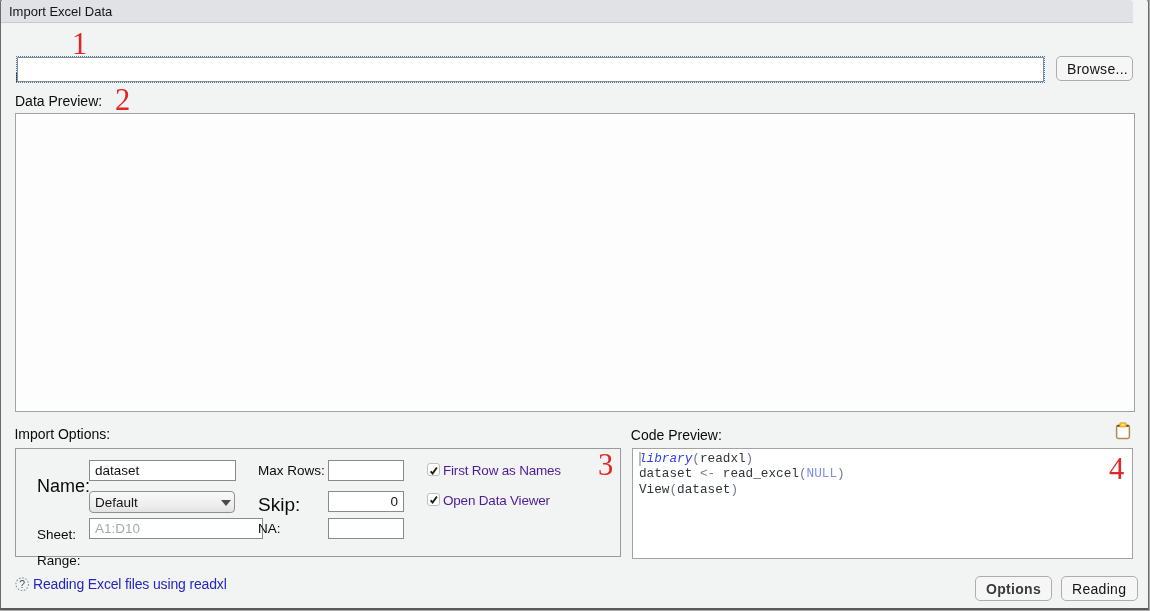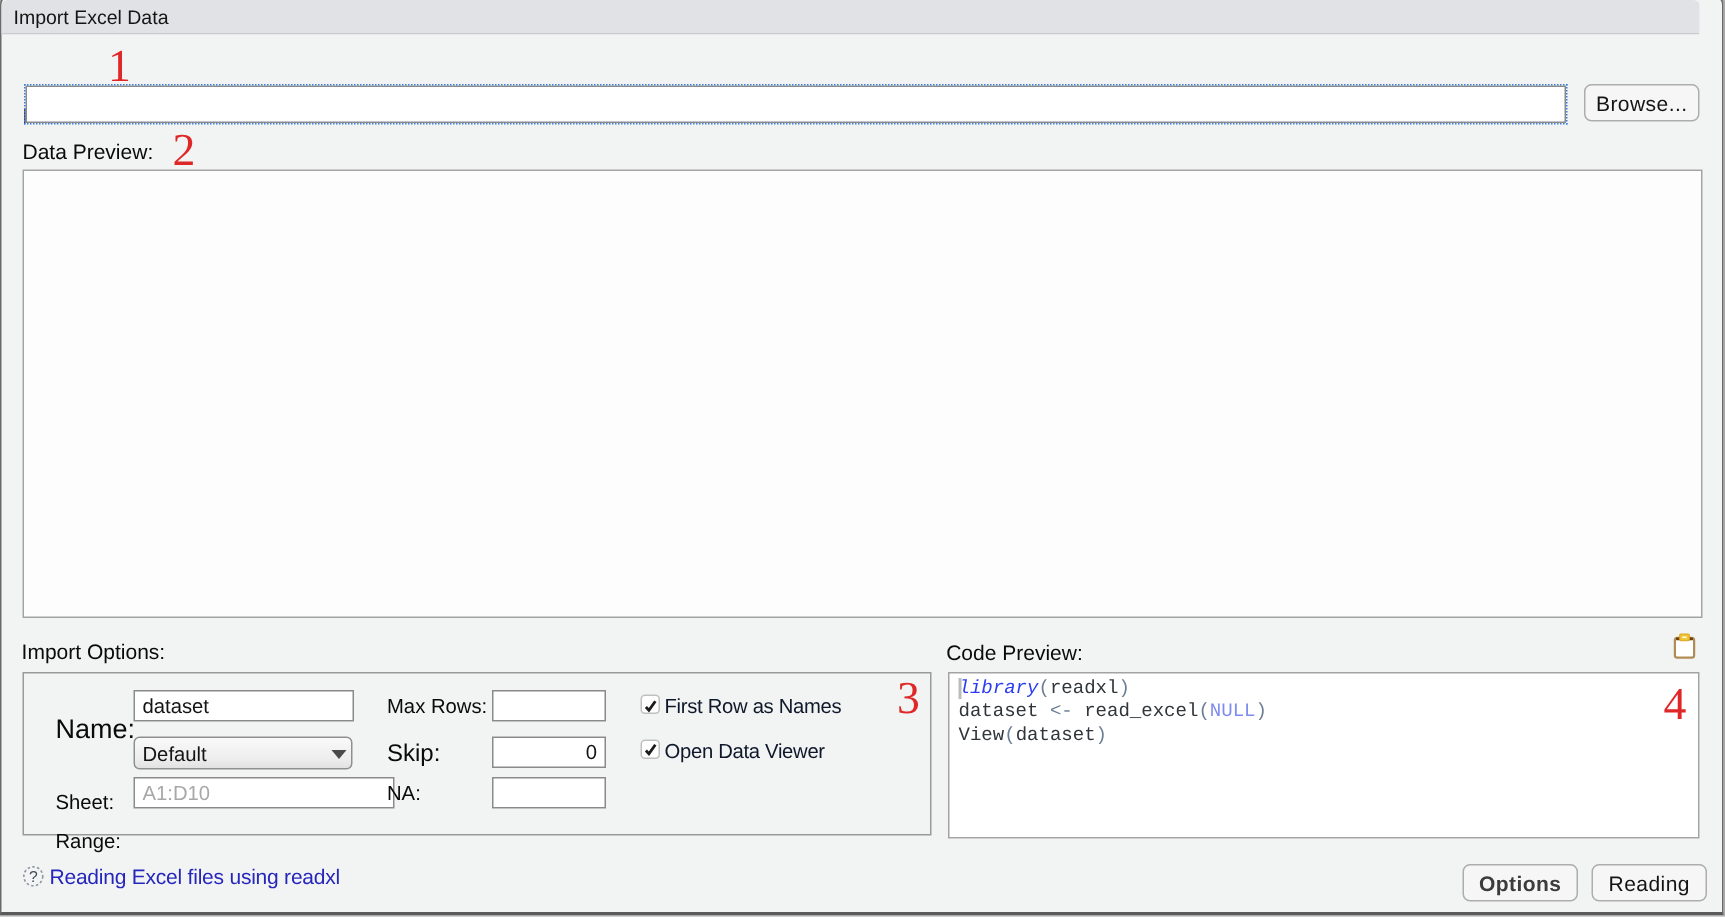--- a/index.html
+++ b/index.html
@@ -9,34 +9,34 @@
             background:#f2f4f3; border:1px solid #6a6a6a; border-bottom:2px solid #5a5a5a; border-radius:6px 6px 0 0; }
   .titlebar { position:absolute; left:1px; top:0px; width:1132px; height:23px;
               background:#e1e2e6; border-bottom:1px solid #c8ccd0; border-radius:4px 4px 0 0; }
   .titlebar span { position:absolute; left:8px; top:4px; font-size:13px; color:#141414; }
   .lbl { position:absolute; font-size:14px; color:#0a0a0a; line-height:1.15; }
   .red { position:absolute; font-family:"Liberation Serif", serif; color:#e02728; line-height:1; font-size:30.5px; }
   .fileinput { position:absolute; left:17px; top:57px; width:1027px; height:25px;
                background:#fff; border:1px solid #8b8b8b; outline:1px dotted #3c7dd9; }
   .btn { position:absolute; width:77px; height:25px; background:#f5f6f5;
          border:1px solid #adadad; border-radius:5px; font-size:14px; color:#141414;
-         text-align:center; line-height:25px; letter-spacing:0.3px; }
+         text-align:left; line-height:25px; letter-spacing:0.3px;padding-left:10px; }
   .panel { position:absolute; background:#fdfdfe; border:1px solid #a3a3a3; }
   .optbox { position:absolute; background:#f2f4f3; border:1px solid #9a9a9a; }
   .field { position:absolute; background:#fff; border:1px solid #8a8a8a; font-size:13.5px;
            color:#141414; padding:0 5px; display:flex; align-items:center; }
   .dropdown { position:absolute; border:1px solid #8f8f8f; border-radius:4px;
               background:linear-gradient(#f9f9f9,#ededed 70%,#e2e2e2); font-size:13.5px; color:#141414;
               display:flex; align-items:center; padding:0 5px; }
   .arrow { position:absolute; width:0; height:0; border-left:5px solid transparent;
            border-right:5px solid transparent; border-top:6px solid #4a4a4a; }
   .cb svg { display:block; margin:0.5px auto; }
   .cb { position:absolute; width:13px; height:13px; background:#fff; border:1px solid #c0c0c0;
         border-radius:3px; }
-  .cbl { position:absolute; font-size:13.5px; color:#0f172a; letter-spacing:-0.2px; }
+  .cbl { position:absolute; font-size:13.5px; color:#4c1d95; letter-spacing:-0.2px; }
   .mono { font-family:"Liberation Mono", monospace; font-size:12.7px; line-height:15.5px;
           color:#30353a; white-space:pre; }
 </style>
 </head>
 <body>
 <div class="dialog"></div>
 <div class="titlebar">
     <span>Import Excel Data</span>
   </div>
 
@@ -55,21 +55,21 @@
 <div class="lbl" style="left:37px; top:476px; font-size:18px;">Name:</div>
 <div class="field" style="left:89px; top:460px; width:147px; height:21px;">dataset</div>
 <div class="lbl" style="left:37px; top:495px; font-size:13.5px;margin-top:32px;">Sheet:</div>
 <div class="dropdown" style="left:89px; top:491px; width:146px; height:22px;">Default</div>
 <div class="arrow" style="left:221px; top:500px;"></div>
 <div class="lbl" style="left:37px; top:521px; font-size:13.5px;margin-top:32px;">Range:</div>
 <div class="field" style="left:89px; top:518px; width:174px; height:21px; color:#a8a8a8;">A1:D10</div>
 
 <div class="lbl" style="left:258px; top:463px; font-size:13.5px;">Max Rows:</div>
 <div class="field" style="left:328px; top:460px; width:76px; height:21px;"></div>
-<div class="lbl" style="left:258px; top:494px; font-size:16px;text-align:right;">Skip:</div>
+<div class="lbl" style="left:258px; top:494px; font-size:19px;text-align:right;">Skip:</div>
 <div class="field" style="left:328px; top:491px; width:76px; height:21px; justify-content:flex-end;">0</div>
 <div class="lbl" style="left:258px; top:521px; font-size:13.5px;">NA:</div>
 <div class="field" style="left:328px; top:518px; width:76px; height:21px;"></div>
 
 <div class="cb" style="left:427px; top:463px;">
     <svg width="11" height="11" viewBox="0 0 11 11">
       <path d="M2.6 6.4 L4.6 8.5 L8.9 2.5" stroke="#1c1c1c" stroke-width="1.9" fill="none"></path>
     </svg>
   </div>
 <div class="cbl" style="left:443px; top:463px;">First Row as Names</div>

